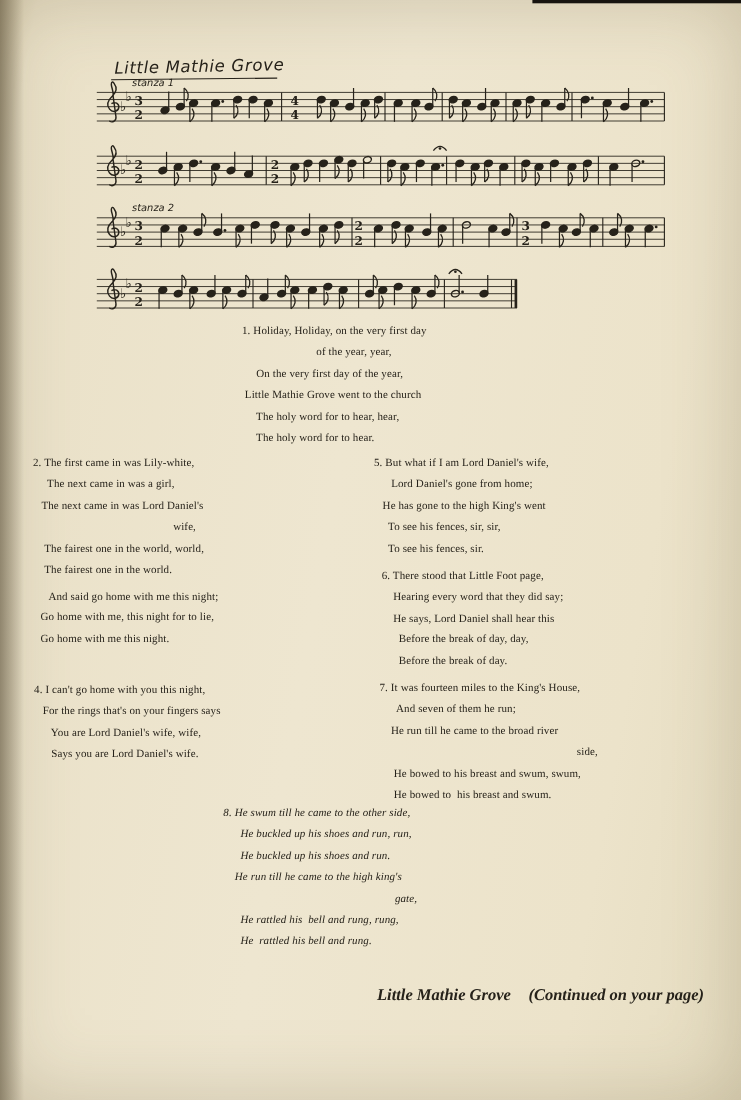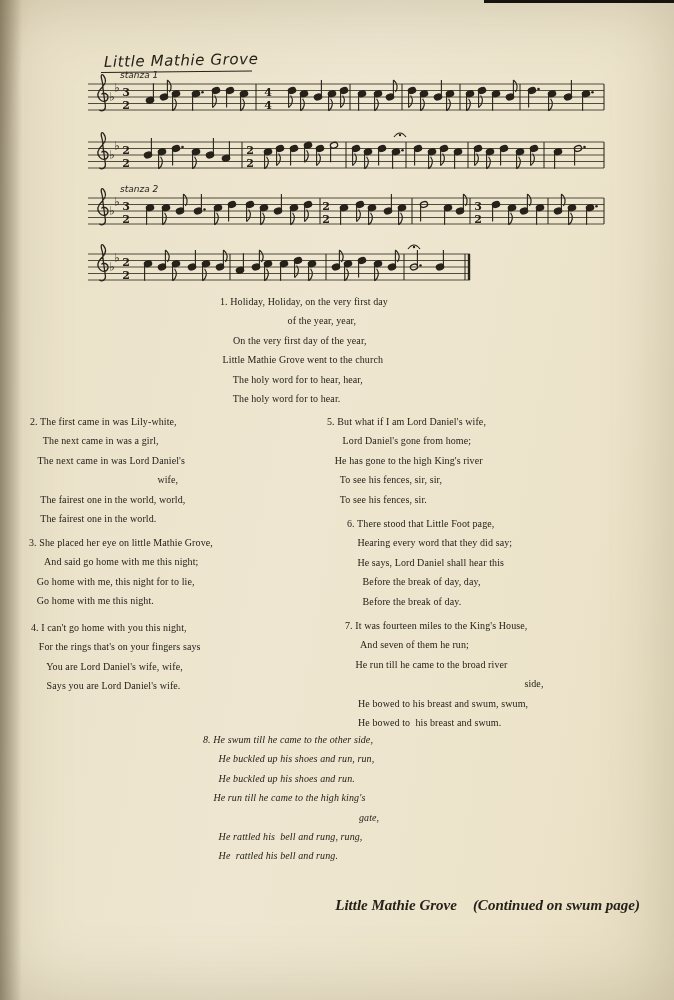--- a/index.html
+++ b/index.html
@@ -12,21 +12,21 @@
   .edge-left{position:absolute;left:0;top:0;width:22px;height:100%;
     background:linear-gradient(to right,rgba(84,73,50,.55),rgba(84,73,50,0));}
   .edge-top{position:absolute;top:0;right:0;width:190px;height:3px;background:#17140f;}
   .music-svg{position:absolute;left:0;top:0;pointer-events:none;}
   .verse{position:absolute;font-size:10px;line-height:19.4px;white-space:pre;letter-spacing:.1px;}
   .vline{white-space:pre;}
   .v1{left:220px;top:292px;}
   .v2{left:30px;top:412px;}
   .v3{left:29px;top:533px;}
   .v4{left:31px;top:618px;}
-  .v5{left:327px;top:412px;}
+  .v5{left:340px;top:412px;}
   .v6{left:347px;top:514px;}
   .v7{left:345px;top:616px;}
   .v8{left:203px;top:730px;font-style:italic;}
   .footer{position:absolute;top:880px;right:34px;font-style:italic;font-weight:bold;font-size:15px;white-space:pre;}
   .footer .ft{margin-right:16px;}
 </style>
 </head>
 <body>
 
 <div class="page">
@@ -384,23 +384,23 @@
         <ellipse cx="414" cy="267" rx="3.7" ry="2.8" transform="rotate(-18 414 267)" fill="none" stroke="#26221a" stroke-width="1.3"></ellipse>
         <circle cx="420.5" cy="265.5" r="1.3" fill="#26221a"></circle>
         <line x1="417.4" y1="266" x2="417.4" y2="250" stroke="#26221a" stroke-width="1.1"></line>
         <ellipse cx="440" cy="267" rx="3.7" ry="2.8" transform="rotate(-18 440 267)" fill="#26221a" stroke="#26221a" stroke-width="1.3"></ellipse>
         <line x1="443.4" y1="266" x2="443.4" y2="250" stroke="#26221a" stroke-width="1.1"></line>
       </g>
     </svg>
 
   <div class="verse v1"><div class="vline">1. Holiday, Holiday, on the very first day</div><div class="vline">                          of the year, year,</div><div class="vline">     On the very first day of the year,</div><div class="vline"> Little Mathie Grove went to the church</div><div class="vline">     The holy word for to hear, hear,</div><div class="vline">     The holy word for to hear.</div></div>
   <div class="verse v2"><div class="vline">2. The first came in was Lily-white,</div><div class="vline">     The next came in was a girl,</div><div class="vline">   The next came in was Lord Daniel's</div><div class="vline">                                                 wife,</div><div class="vline">    The fairest one in the world, world,</div><div class="vline">    The fairest one in the world.</div></div>
-  <div class="verse v3"><div class="vline">3. She placed her eye on little Mathie Grove,</div><div class="vline">      And said go home with me this night;</div><div class="vline">   Go home with me, this night for to lie,</div><div class="vline">   Go home with me this night.</div></div>
+  <div class="verse v3"><div class="vline">      And said go home with me this night;</div><div class="vline">   Go home with me, this night for to lie,</div><div class="vline">   Go home with me this night.</div></div>
   <div class="verse v4"><div class="vline">4. I can't go home with you this night,</div><div class="vline">   For the rings that's on your fingers says</div><div class="vline">      You are Lord Daniel's wife, wife,</div><div class="vline">      Says you are Lord Daniel's wife.</div></div>
-  <div class="verse v5"><div class="vline">5. But what if I am Lord Daniel's wife,</div><div class="vline">      Lord Daniel's gone from home;</div><div class="vline">   He has gone to the high King's river</div><div class="vline">     To see his fences, sir, sir,</div><div class="vline">     To see his fences, sir.</div></div>
+  <div class="verse v5"><div class="vline">5. But what if I am Lord Daniel's wife,</div><div class="vline">      Lord Daniel's gone from home;</div><div class="vline">   He has gone to the high King's went</div><div class="vline">     To see his fences, sir, sir,</div><div class="vline">     To see his fences, sir.</div></div>
   <div class="verse v6"><div class="vline">6. There stood that Little Foot page,</div><div class="vline">    Hearing every word that they did say;</div><div class="vline">    He says, Lord Daniel shall hear this</div><div class="vline">      Before the break of day, day,</div><div class="vline">      Before the break of day.</div></div>
   <div class="verse v7"><div class="vline">7. It was fourteen miles to the King's House,</div><div class="vline">      And seven of them he run;</div><div class="vline">    He run till he came to the broad river</div><div class="vline">                                                                     side,</div><div class="vline">     He bowed to his breast and swum, swum,</div><div class="vline">     He bowed to  his breast and swum.</div></div>
   <div class="verse v8"><div class="vline">8. He swum till he came to the other side,</div><div class="vline">      He buckled up his shoes and run, run,</div><div class="vline">      He buckled up his shoes and run.</div><div class="vline">    He run till he came to the high king's</div><div class="vline">                                                            gate,</div><div class="vline">      He rattled his  bell and rung, rung,</div><div class="vline">      He  rattled his bell and rung.</div></div>
 
   <div class="footer">
-    <span class="ft">Little Mathie Grove</span><span class="fn">(Continued on swum page)</span>
+    <span class="ft">Little Mathie Grove</span><span class="fn">(Continued on your page)</span>
   </div>
 </div>
 
 </body></html>

